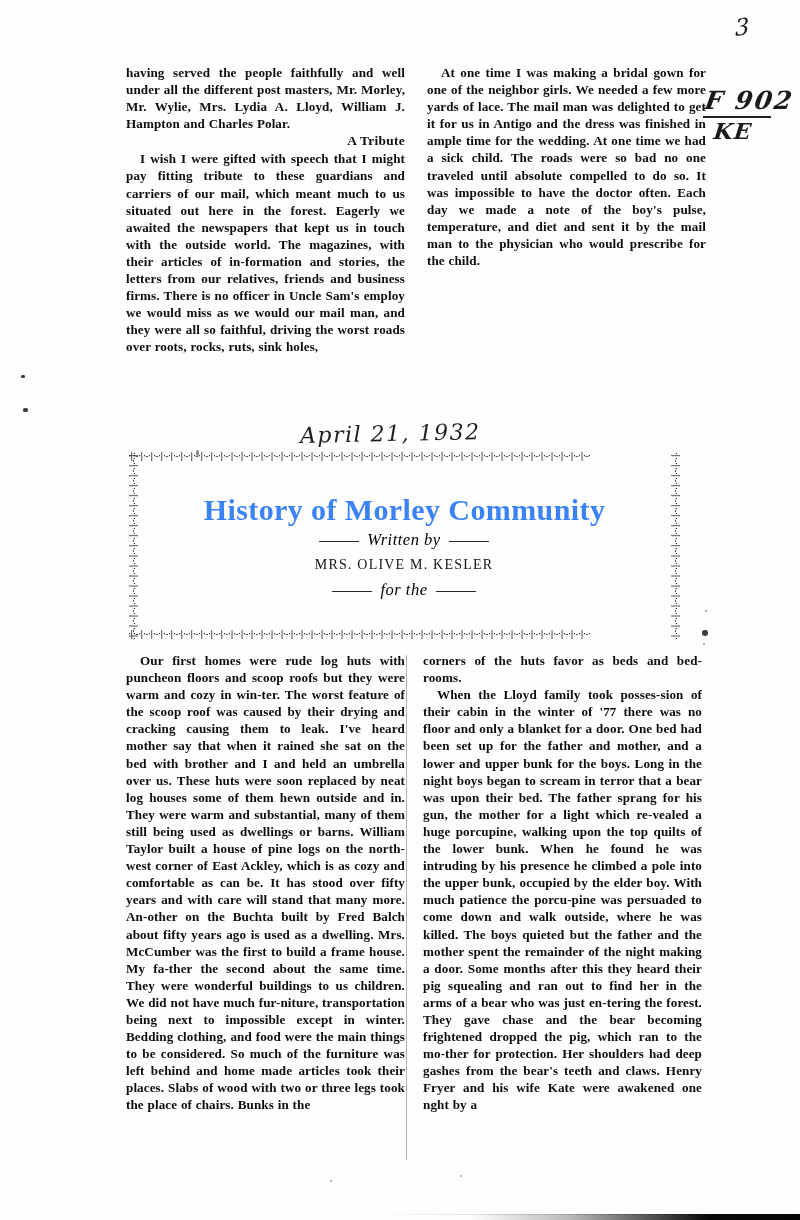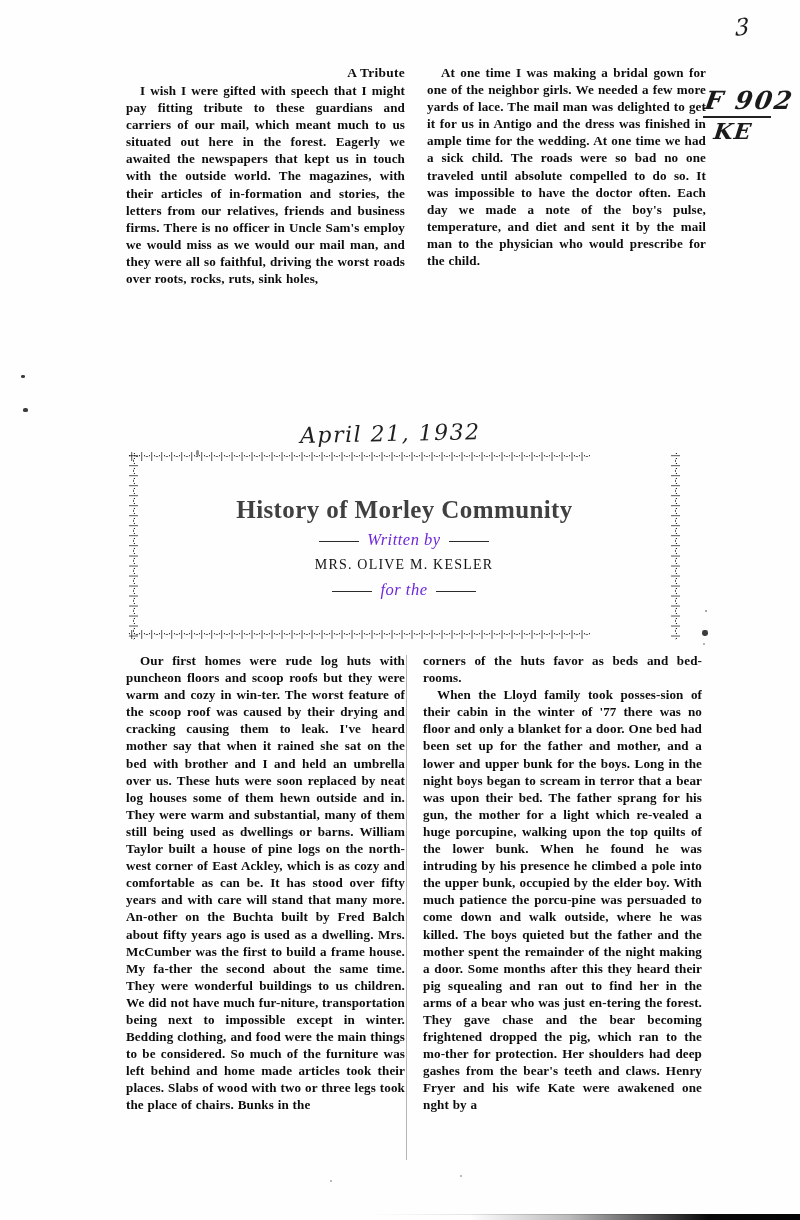--- a/index.html
+++ b/index.html
@@ -134,34 +134,34 @@
     font-family: "DejaVu Sans", sans-serif;
   }
   .deco-border.top    { top: 0;    left: 0; width: 552px; height: 10px; }
   .deco-border.bottom { bottom: 0; left: 0; width: 552px; height: 10px; }
   .deco-border.left   { top: 0; left: 0;  width: 10px; height: 188px;
                         writing-mode: vertical-rl; }
   .deco-border.right  { top: 0; right: 0; width: 10px; height: 188px;
                         writing-mode: vertical-rl; }
 
   #title-main {
-    font-size: 25px;
+    font-size: 30px;
     line-height: 34px;
     font-weight: 700;
     letter-spacing: .4px;
     margin: 2px 0 0 1px;
-    color: #404040;
+    color: #3b82f6;
   }
   .script-line {
     font-style: italic;
     font-size: 16.5px;
     line-height: 20px;
     letter-spacing: .5px;
     margin: 3px 0 1px 0;
-    color: #6d28d9;
+    color: #000000;
     position: relative;
   }
   .script-line::before,
   .script-line::after {
     content: "";
     position: absolute;
     top: 56%;
     width: 40px;
     height: 1px;
     background: #2a2a2a;
@@ -247,20 +247,21 @@
 
   <div id="mark-call-rule"></div>
 
   <div class="hand" id="mark-initials">KE</div>
 
   <div class="hand" id="mark-date">April 21, 1932</div>
 
   <div class="cols-top">
 
     <div class="col">
+      <p>having served the people faithfully and well under all the different post masters, Mr. Morley, Mr. Wylie, Mrs. Lydia A. Lloyd, William J. Hampton and Charles Polar.</p>
       <h2 class="section-head">A Tribute</h2>
       <p class="indent">I wish I were gifted with speech that I might pay fitting tribute to these guardians and carriers of our mail, which meant much to us situated out here in the forest. Eagerly we awaited the newspapers that kept us in touch with the outside world. The magazines, with their articles of in-formation and stories, the letters from our relatives, friends and business firms. There is no officer in Uncle Sam's employ we would miss as we would our mail man, and they were all so faithful, driving the worst roads over roots, rocks, ruts, sink holes,</p>
     </div>
 
     <div class="col">
       <p class="indent">At one time I was making a bridal gown for one of the neighbor girls. We needed a few more yards of lace. The mail man was delighted to get it for us in Antigo and the dress was finished in ample time for the wedding. At one time we had a sick child. The roads were so bad no one traveled until absolute compelled to do so. It was impossible to have the doctor often. Each day we made a note of the boy's pulse, temperature, and diet and sent it by the mail man to the physician who would prescribe for the child.</p>
     </div>
 
   </div>
 

